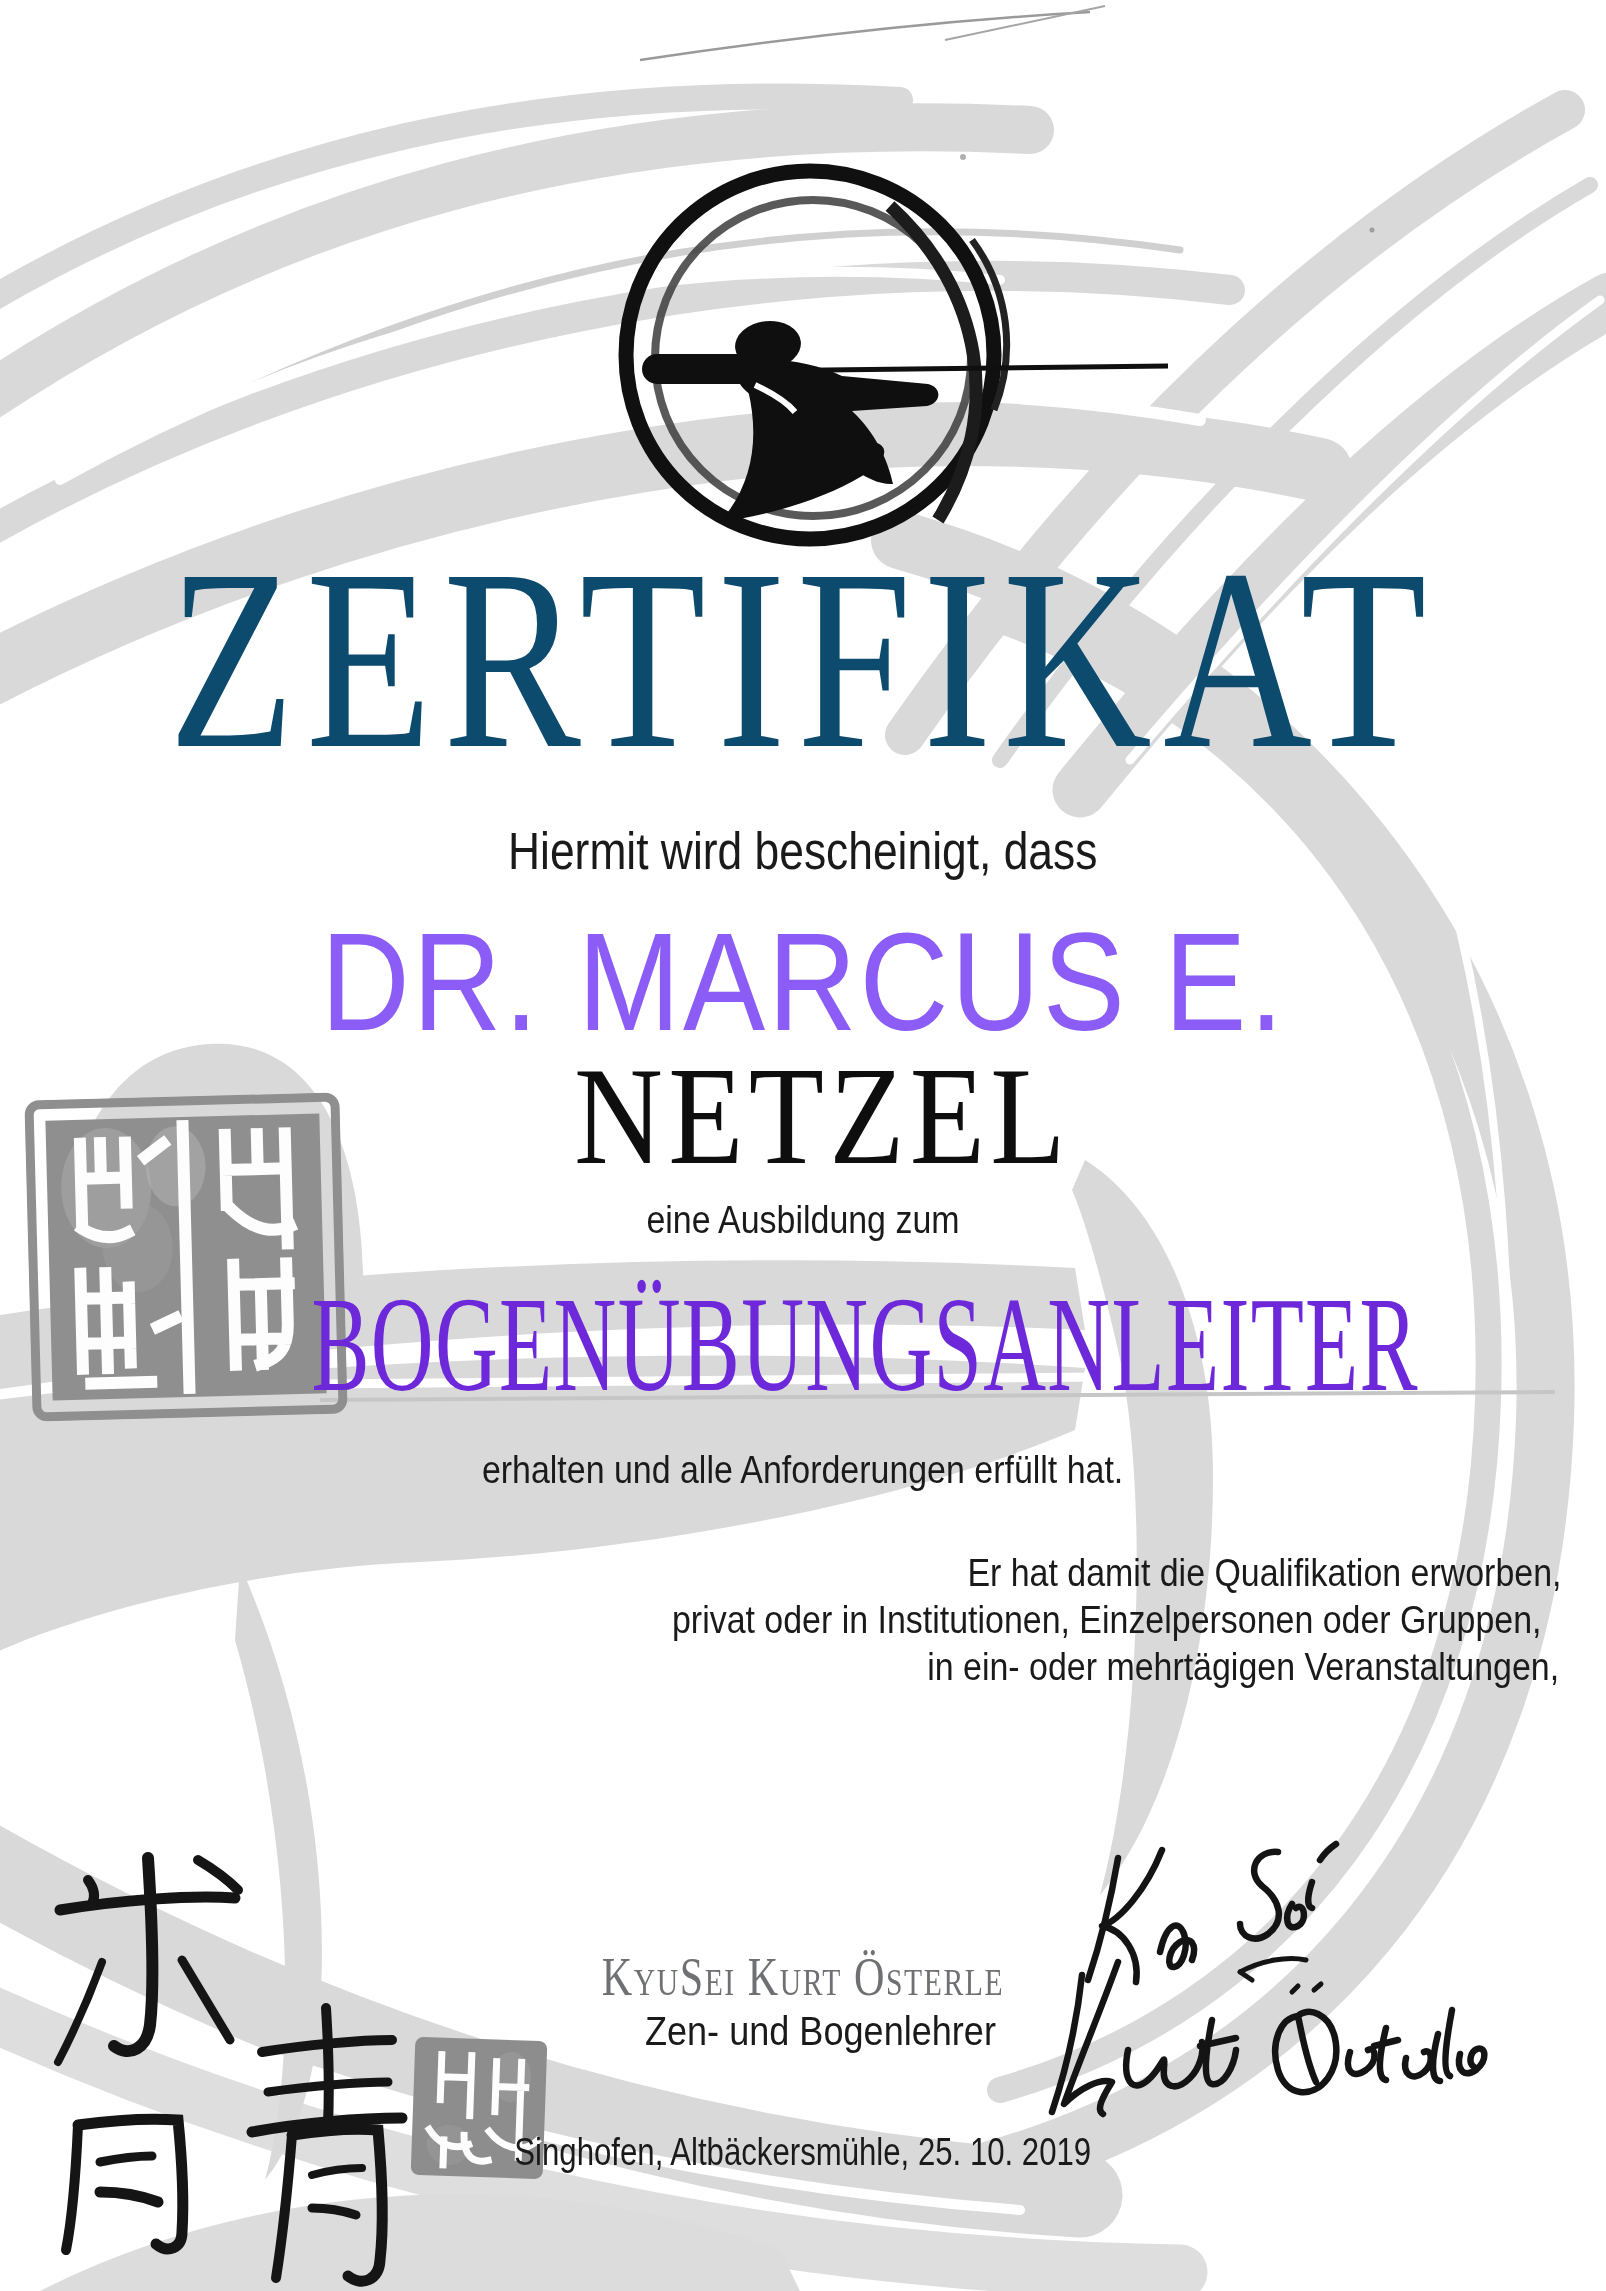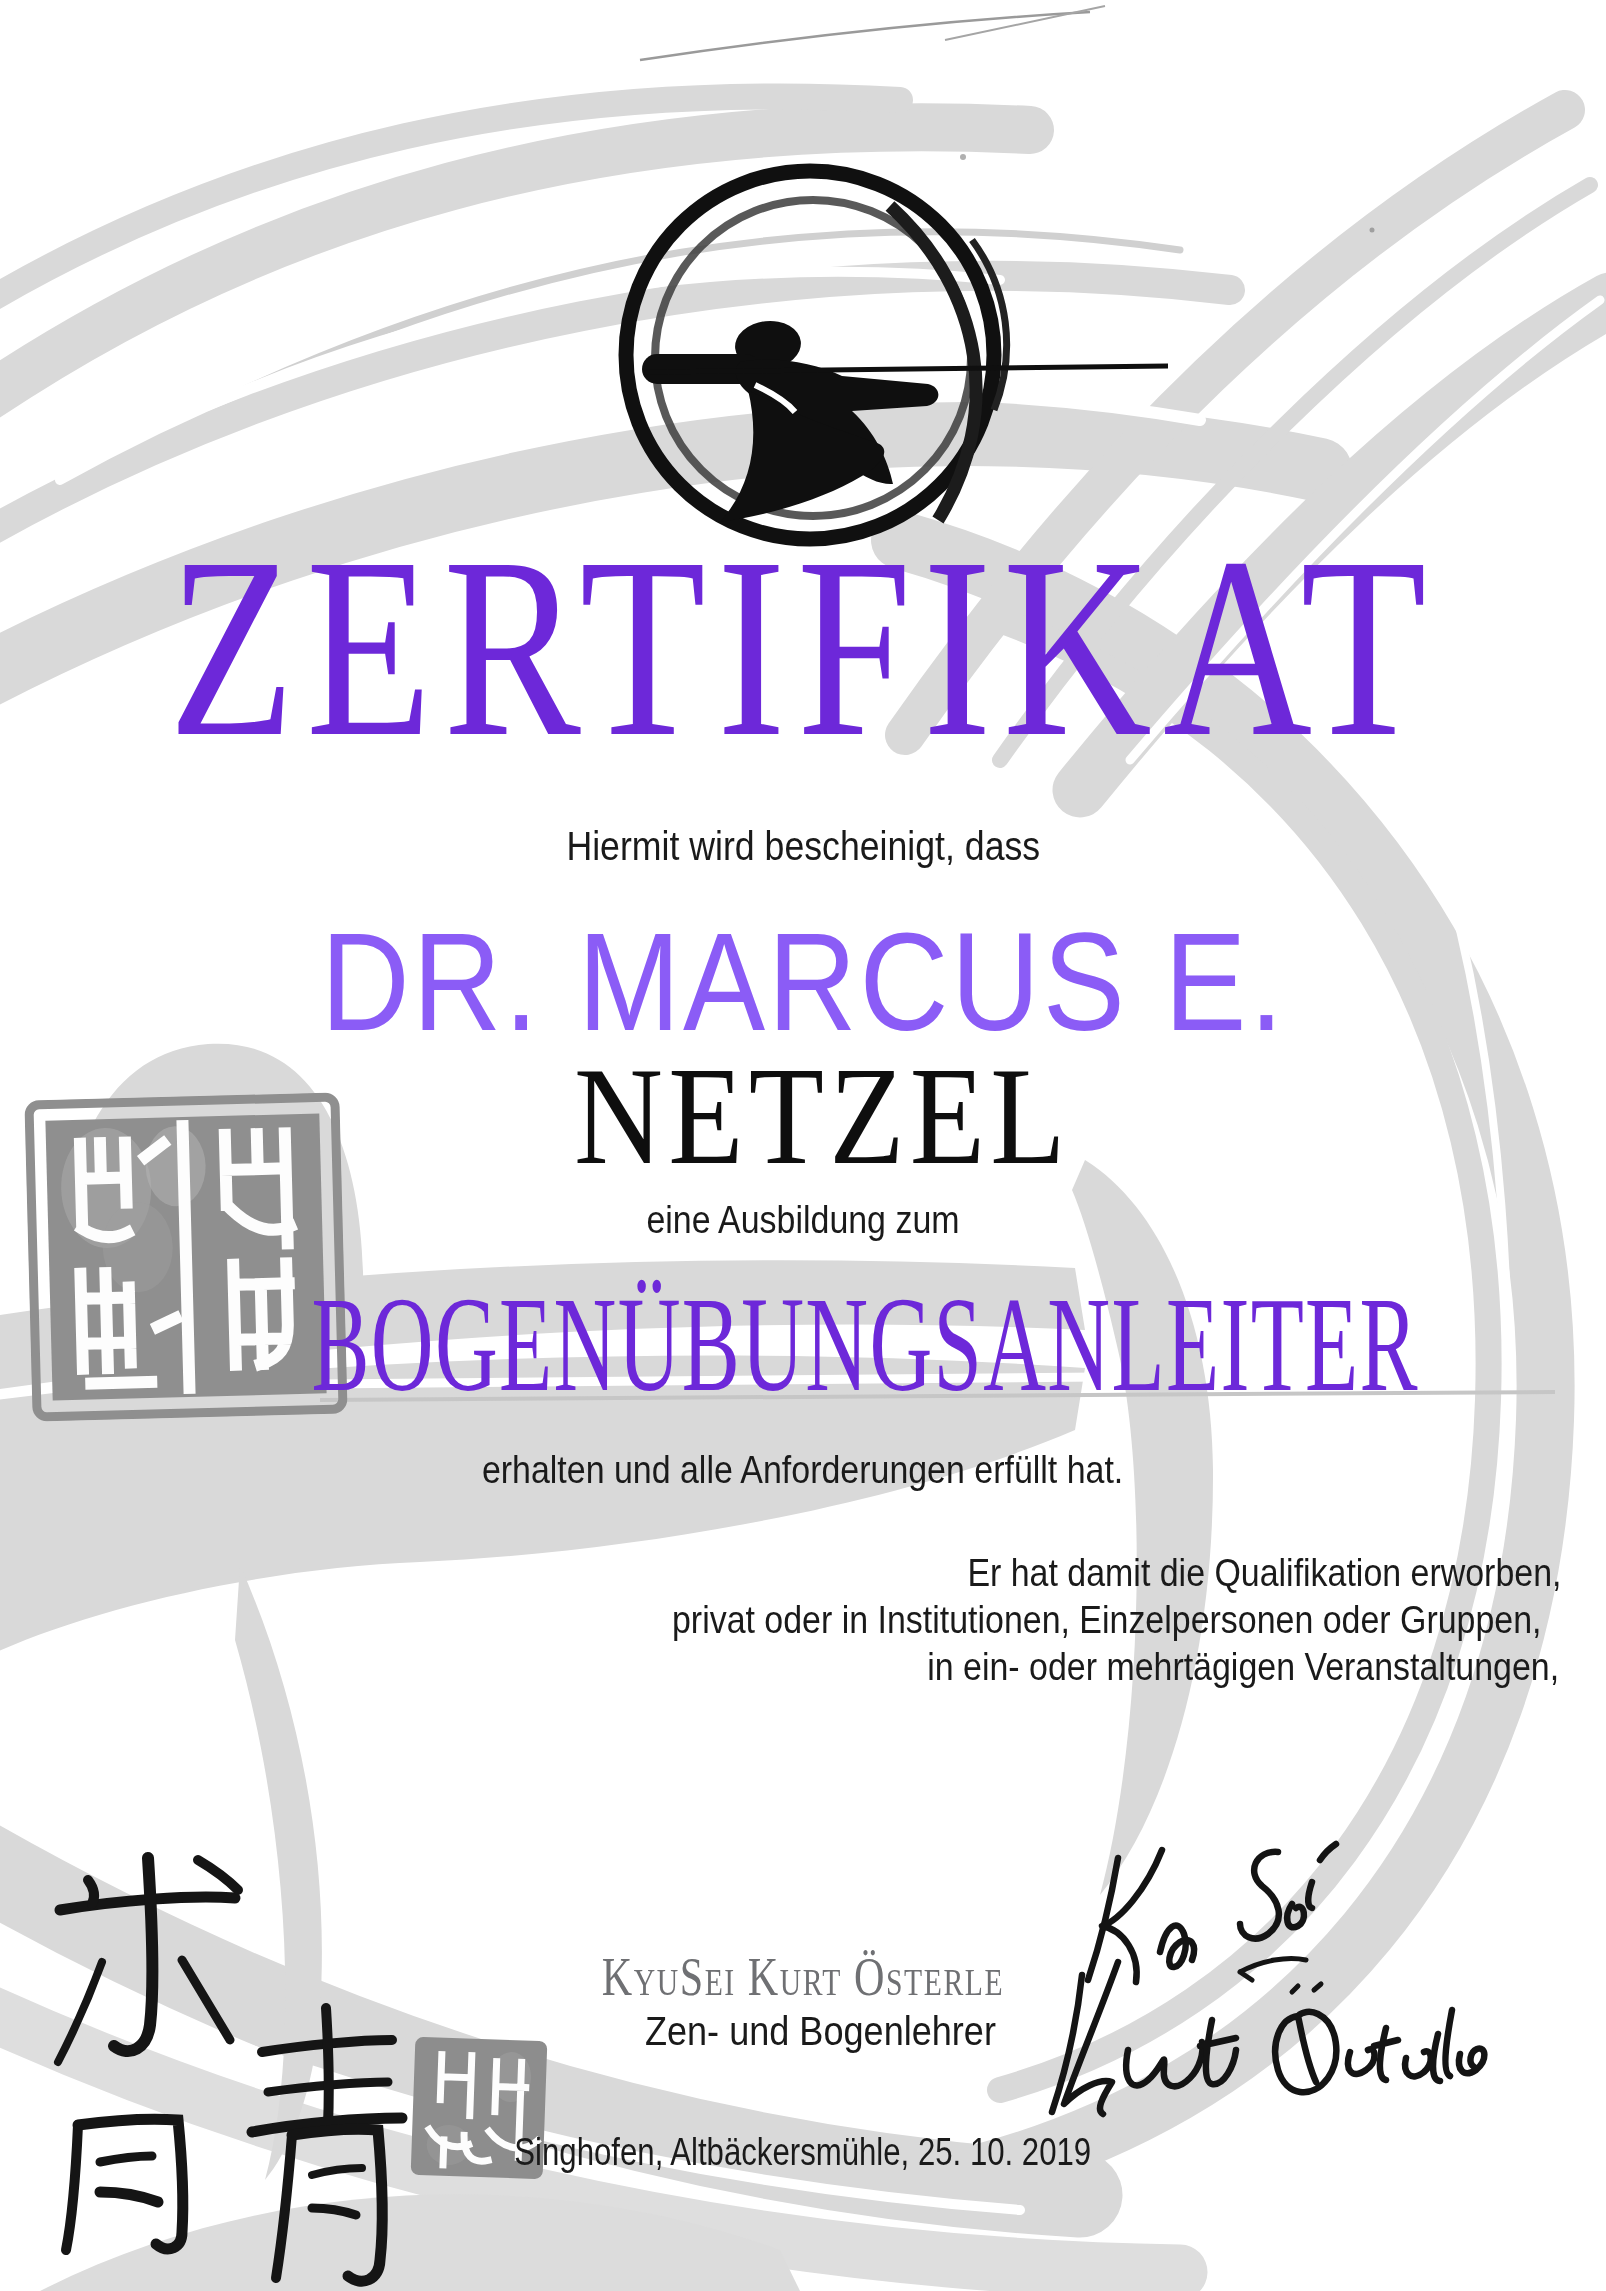--- a/index.html
+++ b/index.html
@@ -2,25 +2,25 @@
 <html><head>
 <meta charset="utf-8">
 <style>
   html,body{margin:0;padding:0;background:#ffffff;}
   .page{position:relative;width:1606px;height:2291px;background:#ffffff;overflow:hidden;
         font-family:"Liberation Sans",sans-serif;}
   .abs{position:absolute;}
   .line{position:absolute;left:0;width:100%;text-align:center;color:#1a1a1a;line-height:1;}
   .line > span{display:inline-block;transform-origin:center;}
 
-  #title{top:518px;font-family:"Liberation Serif",serif;font-size:258px;color:#6d28d9;
+  #title{top:530px;font-family:"Liberation Serif",serif;font-size:258px;color:#0c4a6e;
          letter-spacing:14px;}
   #title > span{transform:scaleX(.80);}
 
-  #intro{top:826px;font-size:41px;}
+  #intro{top:826px;font-size:51px;}
   #intro > span{transform:scaleX(.87);}
 
   #name1{top:912px;font-family:Liberation Sans, sans-serif;font-size:140px;color:#8b5cf6;letter-spacing:3px;}
   #name1 > span{transform:scaleX(.88);}
   #name2{top:1046px;font-family:"Liberation Serif",serif;font-size:140px;color:#0e0e0e;letter-spacing:6px;margin-left:19px;}
   #name2 > span{transform:scaleX(.88);}
 
   #training{top:1200px;font-size:39px;}
   #training > span{transform:scaleX(.87);}
 

